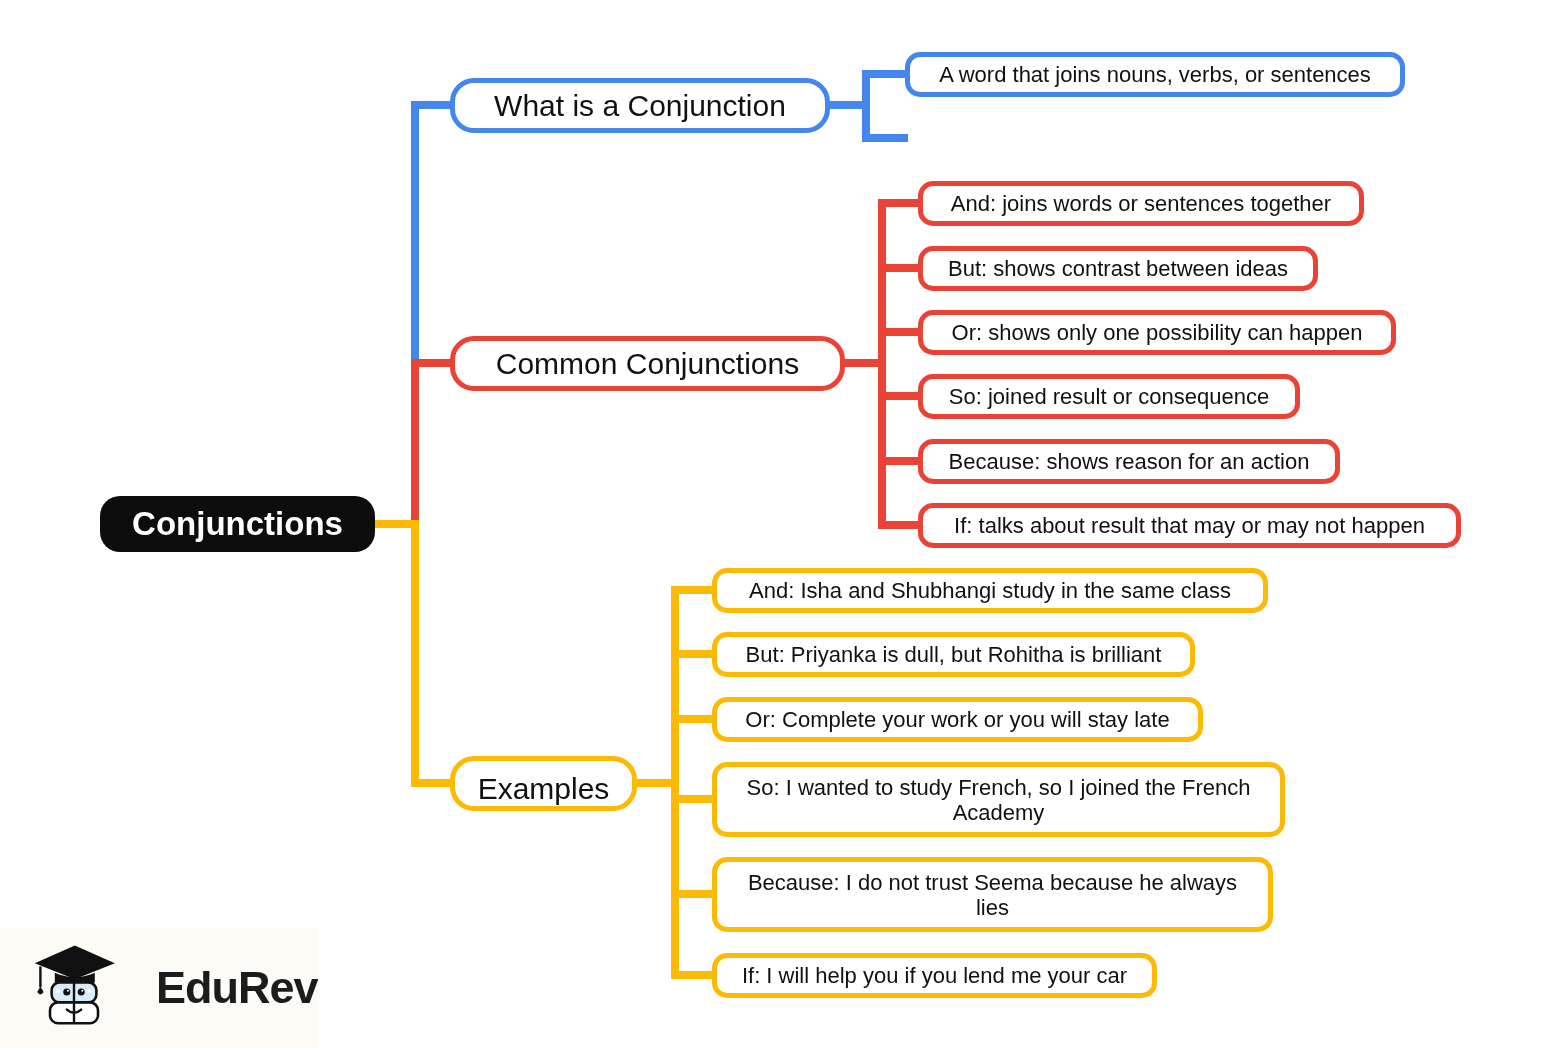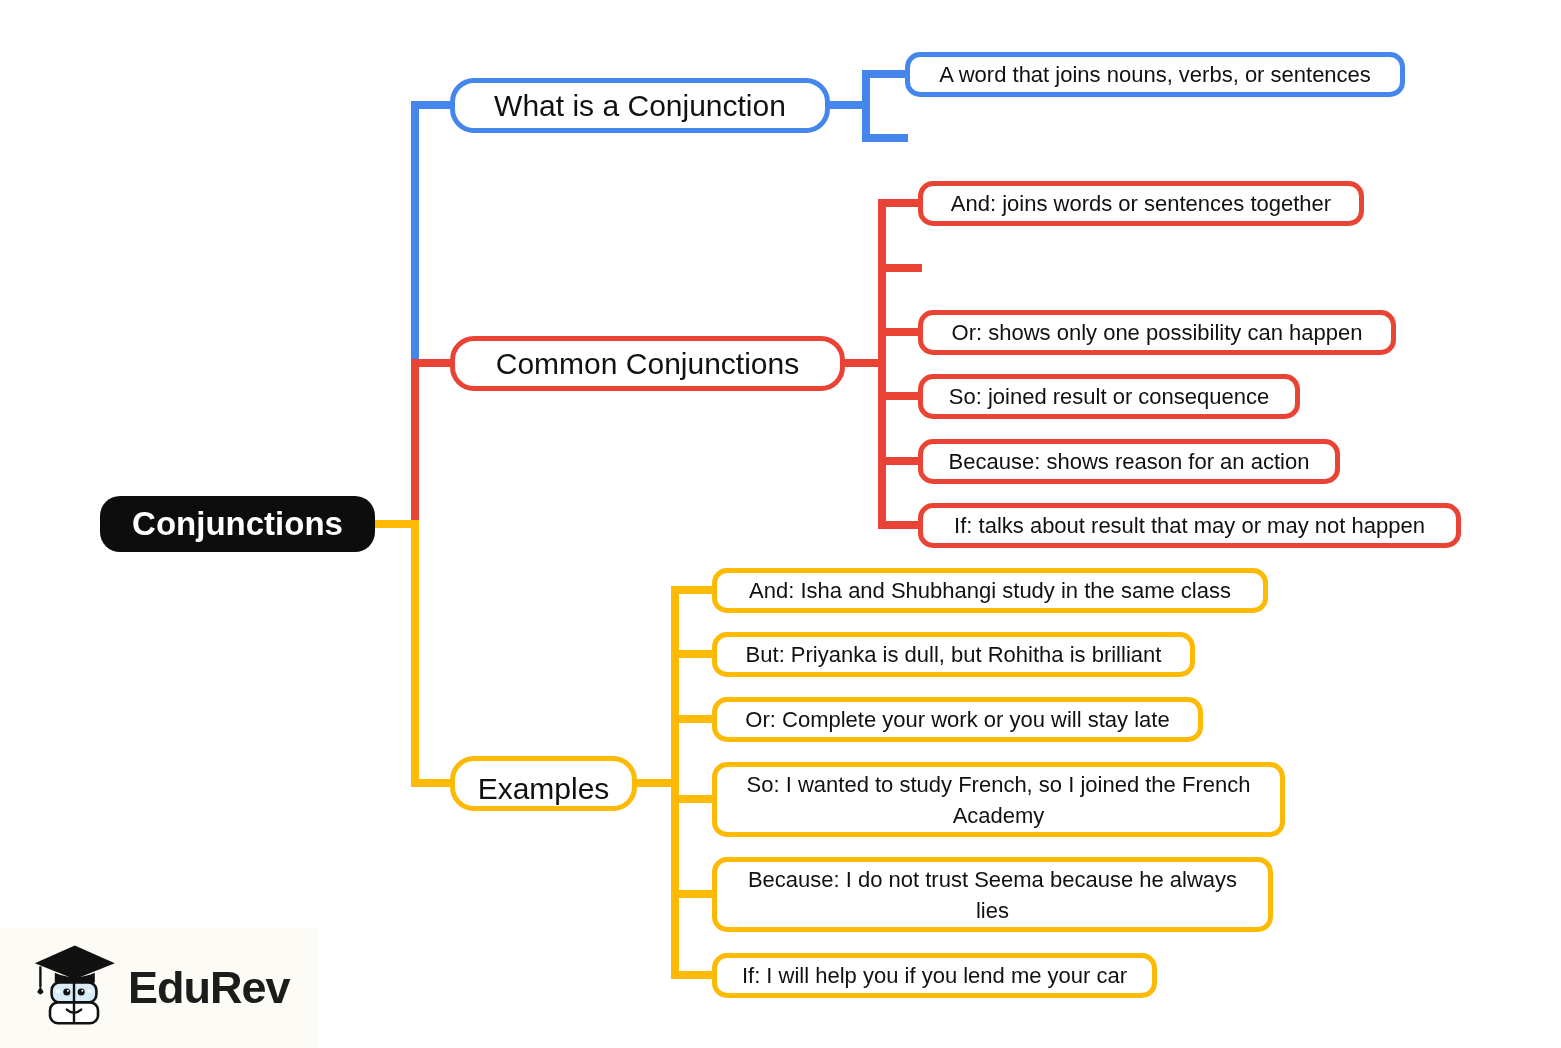--- a/index.html
+++ b/index.html
@@ -44,33 +44,33 @@
   .branch-node.yellow{border-color:var(--yellow);align-items:flex-end;}
   
   .leaf{
     position:absolute;height:45px;background:#ffffff;
     border-radius:15px;border:5px solid #000;
     display:flex;align-items:center;justify-content:center;
     font-size:22px;white-space:nowrap;padding:0 10px;
   }
   .leaf.tall{
     height:75px;white-space:normal;text-align:center;
-    line-height:31px;padding:0 14px;
+    line-height:25px;padding:0 14px;
   }
   .leaf.blue{border-color:var(--blue);}
   .leaf.red{border-color:var(--red);}
   .leaf.yellow{border-color:var(--yellow);justify-content:center;}
   
   .logo-bg{
     position:absolute;left:0px;top:928px;width:318px;height:120px;
     background:#fcfbf5;
   }
   .logo{
     position:absolute;left:30px;top:938px;width:280px;height:92px;
-    display:flex;align-items:center;
+    display:flex;align-items:center;gap:28px;
   }
   .logo-mark{width:88px;height:86px;flex:0 0 auto;}
   .logo-text{
     font-size:45px;font-weight:bold;color:#1c1c1c;
     letter-spacing:-1px;margin-left:10px;margin-top:8px;
   }
 </style>
 </head>
 <body>
 
@@ -120,20 +120,23 @@
   <div class="branch-node yellow" style="left:450px;top:756px;width:187px;">
     <span>Examples</span>
   </div>
 
   <div class="leaf blue" style="left:905px;top:52px;width:500px;">
     <span>A word that joins nouns, verbs, or sentences</span>
   </div>
 
   <div class="leaf red" style="left:918px;top:181px;width:446px;">
     <span>And: joins words or sentences together</span>
+  </div>
+  <div class="leaf red" style="left:918px;top:246px;width:400px;">
+    <span>But: shows contrast between ideas</span>
   </div>
   <div class="leaf red" style="left:918px;top:310px;width:478px;">
     <span>Or: shows only one possibility can happen</span>
   </div>
   <div class="leaf red" style="left:918px;top:374px;width:382px;">
     <span>So: joined result or consequence</span>
   </div>
   <div class="leaf red" style="left:918px;top:503px;width:543px;">
     <span>If: talks about result that may or may not happen</span>
   </div>

